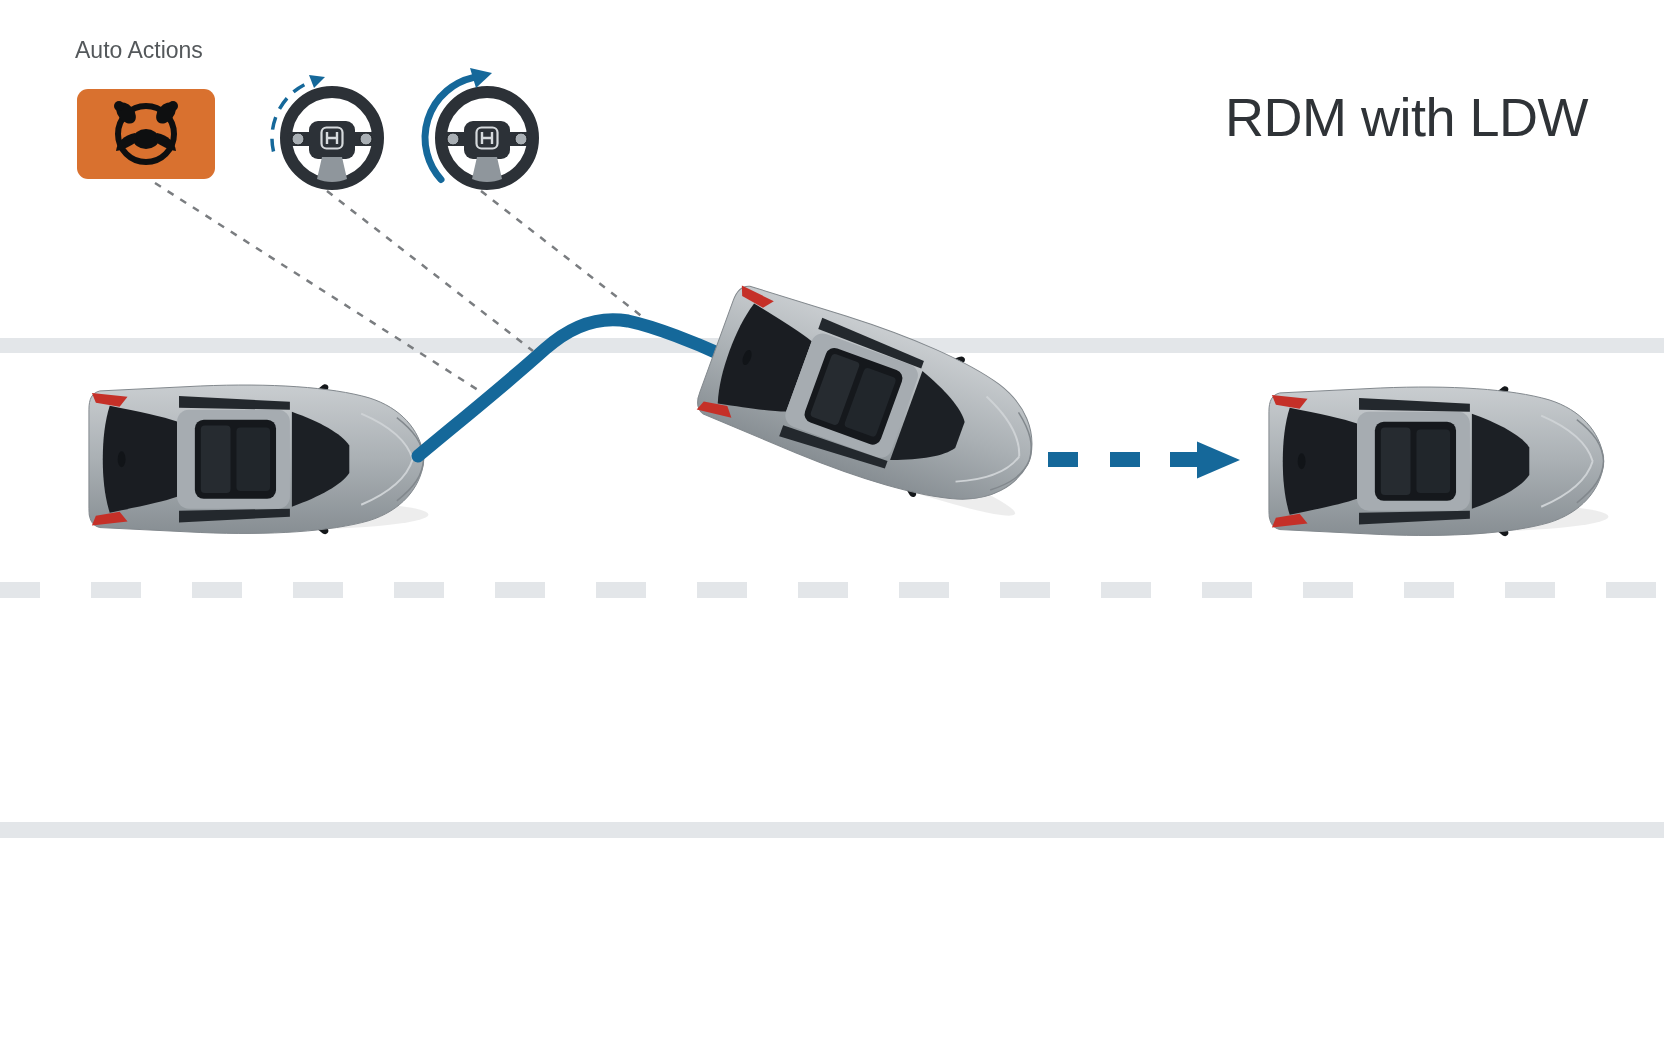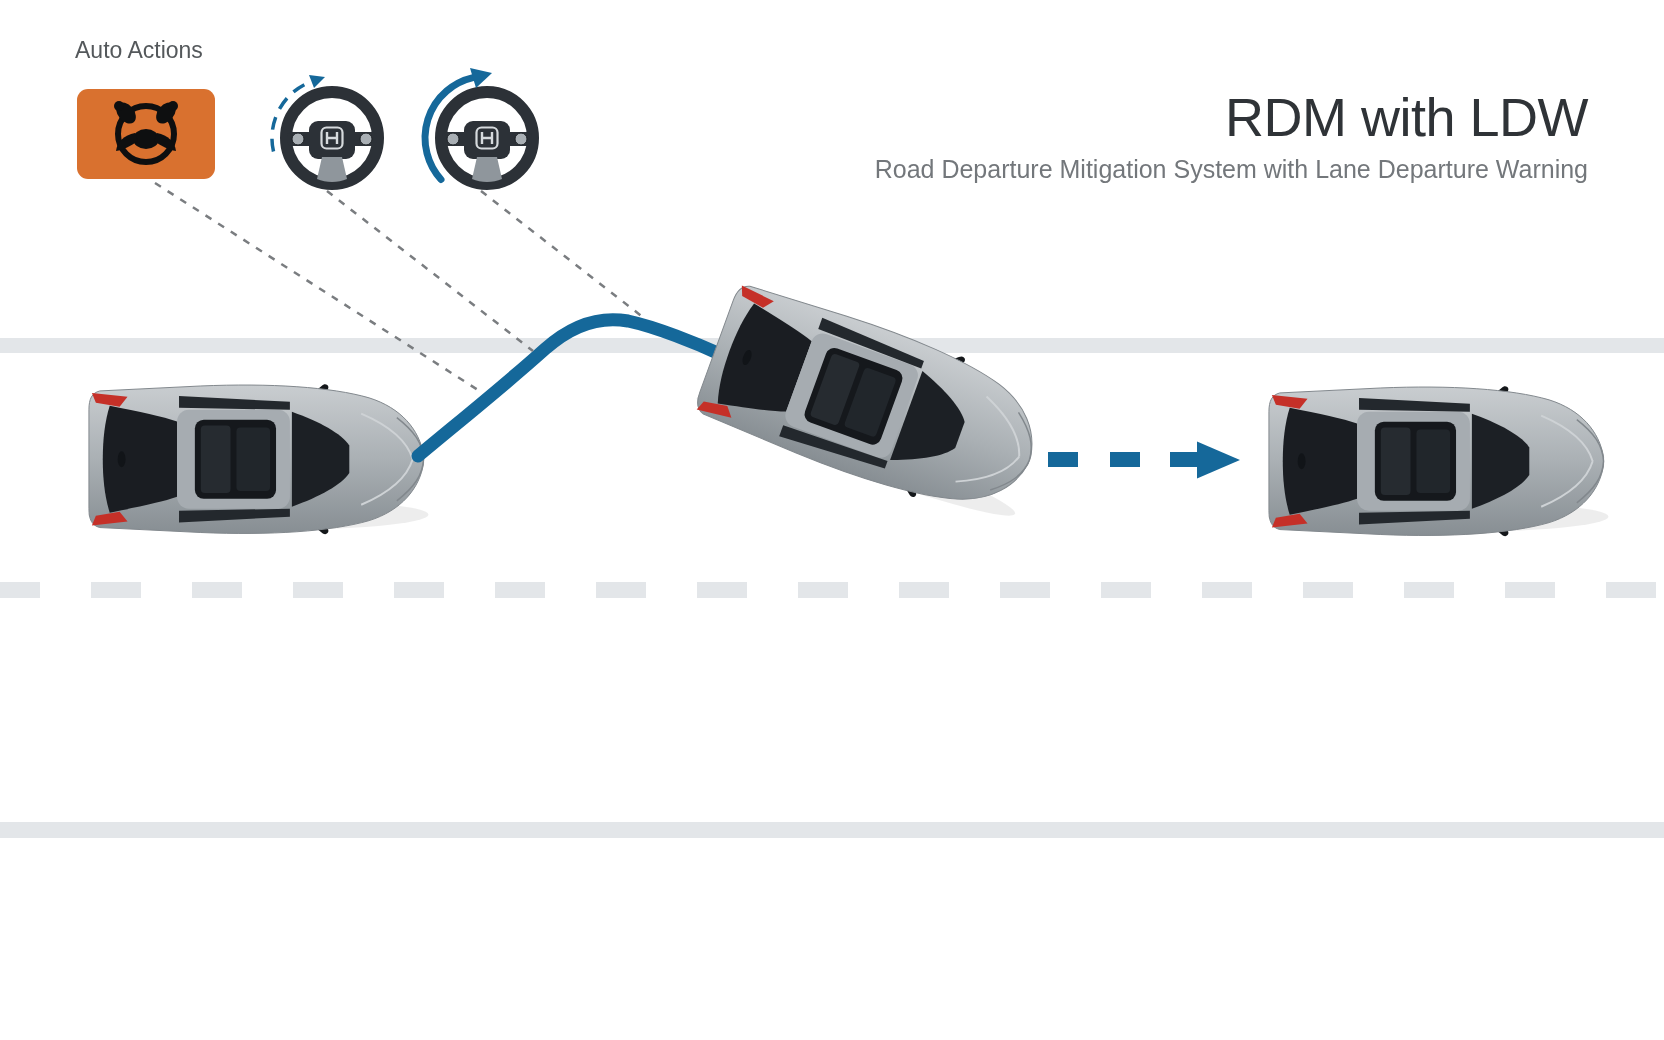--- a/index.html
+++ b/index.html
@@ -159,15 +159,14 @@
         <path class="blue-stroke" fill="none" stroke-width="7" stroke-linecap="round" d="M441,179.5 A62,62 0 0 1 473,77.6"></path>
         <polygon class="blue-fill" points="492,73 476,88 470,68"></polygon>
       </g>
     </g>
   </svg>
 
   <div class="auto-actions-label">Auto Actions</div>
 
   <div class="title-block">
     <h1>RDM with LDW</h1>
-    <p class="subtitle">Road Departure Mitigation System with Lane Departure Warning</p>
   </div>
 </div>
 
 </body></html>

